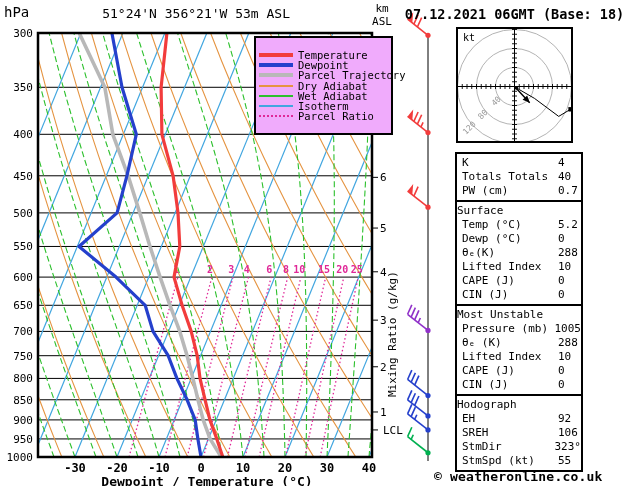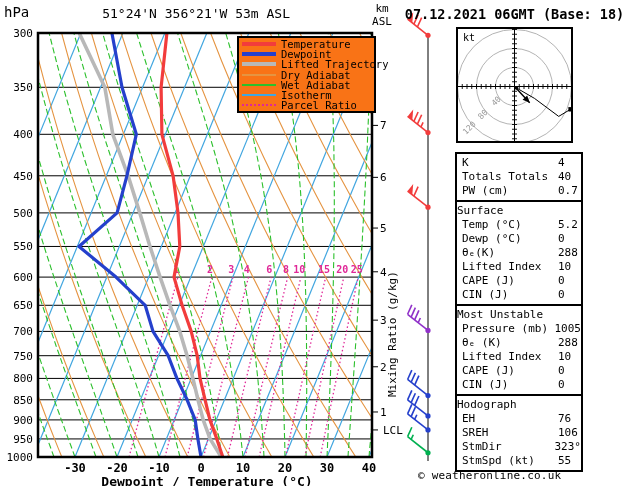--- a/index.html
+++ b/index.html
@@ -4,34 +4,34 @@
 <style>
   html,body{margin:0;padding:0;background:#fff;}
   #app{position:relative;width:629px;height:486px;background:#fff;overflow:hidden;
        font-family:"DejaVu Sans Mono","Liberation Mono",monospace;color:#000;}
   #skewt-svg{position:absolute;left:0;top:0;z-index:1;}
   .ovl{position:absolute;z-index:2;}
   .hpa{left:4px;top:4px;font-size:14px;}
   .station{left:40px;top:6px;width:250px;text-align:right;font-weight:normal;font-size:13px;white-space:nowrap;}
   .kmasl{left:366px;top:2px;width:32px;text-align:center;font-size:11px;line-height:13px;}
   .datetitle{left:400px;top:6px;width:229px;text-align:center;font-weight:bold;font-size:13.5px;white-space:nowrap;}
-  .legend{left:237px;top:36px;width:135px;background:#f97316;border:2px solid #000;z-index:3;padding:1px 0;}
+  .legend{left:254px;top:36px;width:135px;background:#f0abfc;border:2px solid #000;z-index:3;padding:12px 0;}
   .lrow{display:flex;align-items:center;height:10.2px;}
   .lsw{width:34px;margin-left:3px;margin-right:5px;flex:none;}
   .llb{font-size:10.5px;white-space:nowrap;}
   .mixlabel{left:386px;top:397px;transform:rotate(-90deg);transform-origin:0 0;
             white-space:nowrap;font-size:11px;}
   .tables{left:455px;top:152px;width:128px;}
   .tbox{border:2px solid #000;background:#fff;font-size:11px;line-height:14px;padding:2px 0;}
   .tbox + .tbox{margin-top:-2px;}
   .thead{text-align:left;}
   .trow{display:flex;}
   .tlabel{width:96px;padding-left:5px;white-space:nowrap;}
   .tval{flex:1;white-space:nowrap;}
-  .footer{left:418px;top:469px;width:191px;font-weight:normal;font-size:11px;letter-spacing:0.2px;white-space:nowrap;}
+  .footer{left:434px;top:469px;width:191px;font-weight:bold;font-size:13px;letter-spacing:0.2px;white-space:nowrap;}
 </style>
 </head>
 <body>
 
 <div id="app">
   <svg id="skewt-svg" width="629" height="486">
       <defs>
         <clipPath id="plotclip">
           <rect x="38" y="33" width="334" height="424"></rect>
         </clipPath>
@@ -322,21 +322,21 @@
     <div class="lrow">
         <div class="lsw" style="height: 4px; background: rgb(242, 60, 60);"></div>
         <div class="llb">Temperature</div>
       </div>
     <div class="lrow">
         <div class="lsw" style="height: 4px; background: rgb(37, 64, 204);"></div>
         <div class="llb">Dewpoint</div>
       </div>
     <div class="lrow">
         <div class="lsw" style="height: 4px; background: rgb(184, 184, 184);"></div>
-        <div class="llb">Lifted Trajectory</div>
+        <div class="llb">Parcel Trajectory</div>
       </div>
     <div class="lrow">
         <div class="lsw" style="height: 2px; background: rgb(229, 148, 65);"></div>
         <div class="llb">Dry Adiabat</div>
       </div>
     <div class="lrow">
         <div class="lsw" style="height: 2px; background: rgb(44, 192, 44);"></div>
         <div class="llb">Wet Adiabat</div>
       </div>
     <div class="lrow">
@@ -413,21 +413,21 @@
         </div>
       <div class="trow">
           <div class="tlabel">CIN (J)</div>
           <div class="tval">0</div>
         </div>
     </div>
     <div class="tbox">
       <div class="thead">Hodograph</div>
       <div class="trow">
           <div class="tlabel">EH</div>
-          <div class="tval">76</div>
+          <div class="tval">92</div>
         </div>
       <div class="trow">
           <div class="tlabel">SREH</div>
           <div class="tval">106</div>
         </div>
       <div class="trow">
           <div class="tlabel">StmDir</div>
           <div class="tval">323°</div>
         </div>
       <div class="trow">

